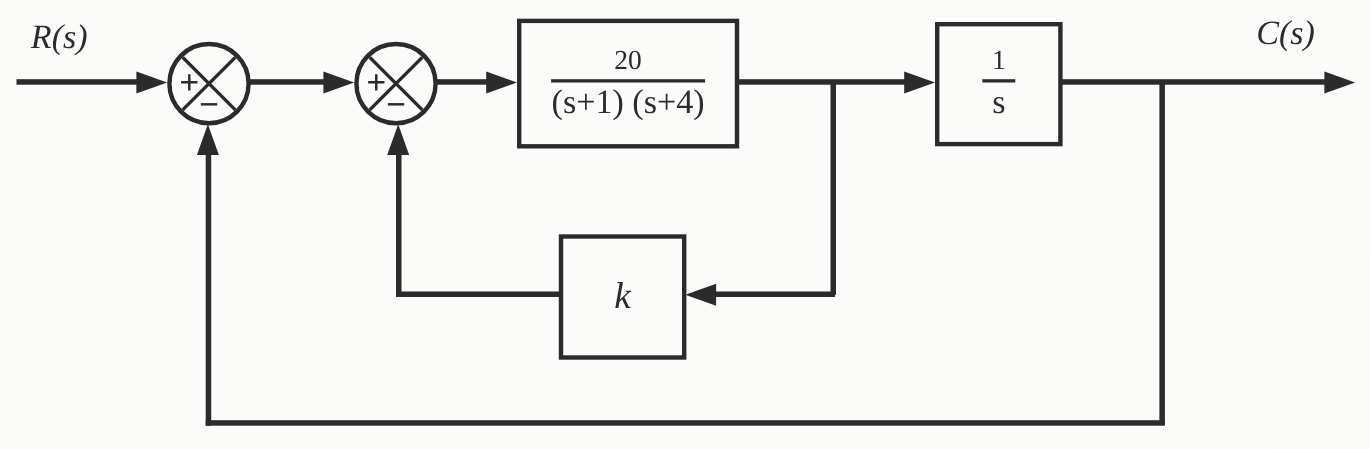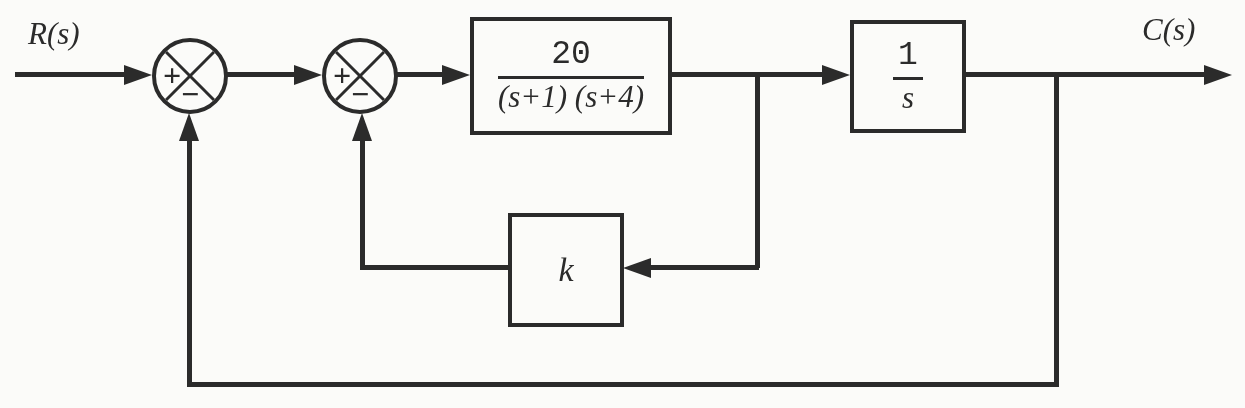--- a/index.html
+++ b/index.html
@@ -40,23 +40,23 @@
   .sum .minus{
     position:absolute;left:50%;bottom:0px;transform:translateX(-50%);
     font-size:32px;line-height:1;font-weight:bold;
   }
   .block{
     position:absolute;box-sizing:border-box;border:4px solid var(--ink);
     background:var(--paper);
     display:flex;align-items:center;justify-content:center;
   }
   .frac{display:inline-flex;flex-direction:column;align-items:center;}
-  .frac .num{font-size:33px;line-height:1.05;font-family:Liberation Mono, monospace;}
+  .frac .num{font-size:25px;line-height:1.05;}
   .frac .bar{align-self:stretch;height:3px;background:var(--ink);margin:3px 0 2px 0;min-width:30px;}
-  .frac .den{font-size:31px;line-height:1.05;font-style:italic;}
+  .frac .den{font-size:31px;line-height:1.05;}
   .sig-label{position:absolute;font-size:31px;font-style:italic;line-height:1;}
   .gain-text{font-size:34px;font-style:italic;}
 </style>
 </head>
 <body>
 
 <div class="stage">
 
   <span class="sig-label" style="left:28px;top:18px;">R(s)</span>
   <div class="h-line" style="left:15px;top:72px;width:112px;"></div>

